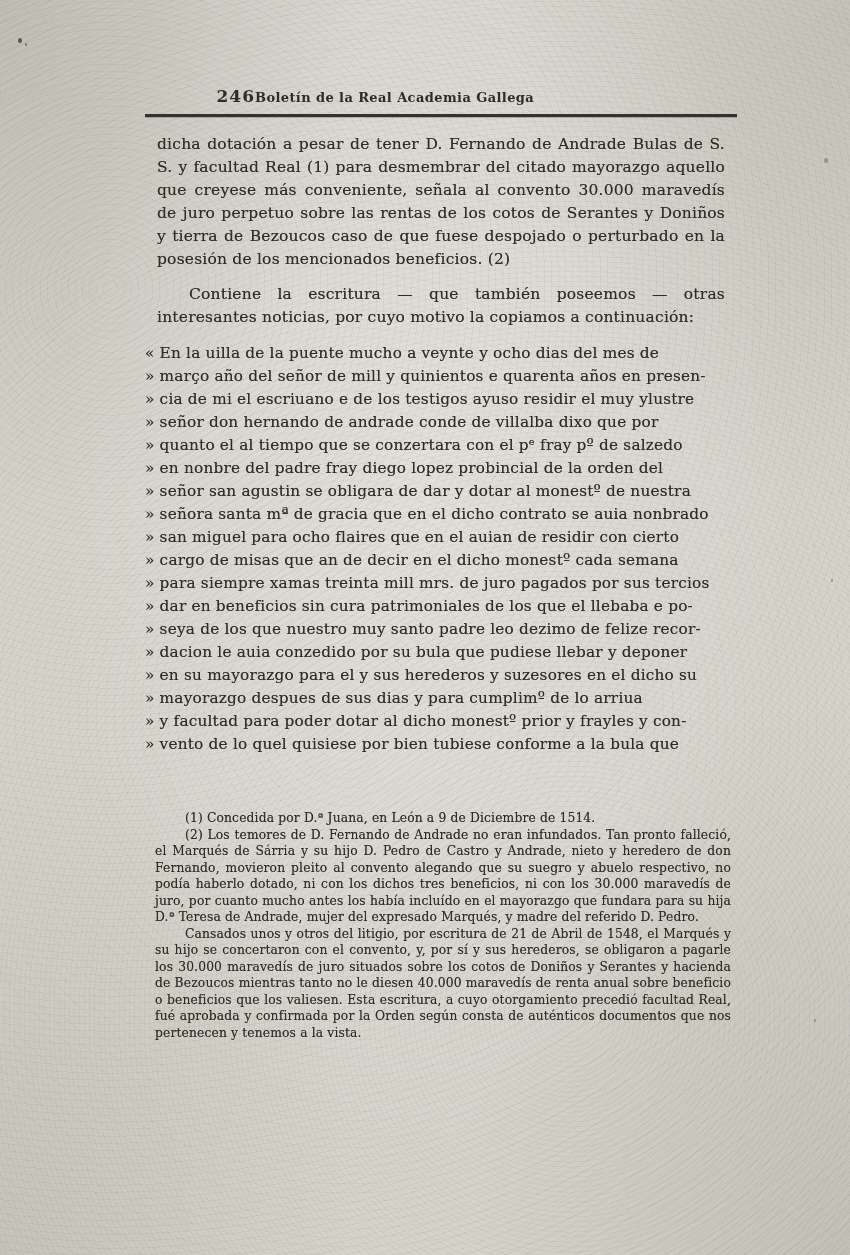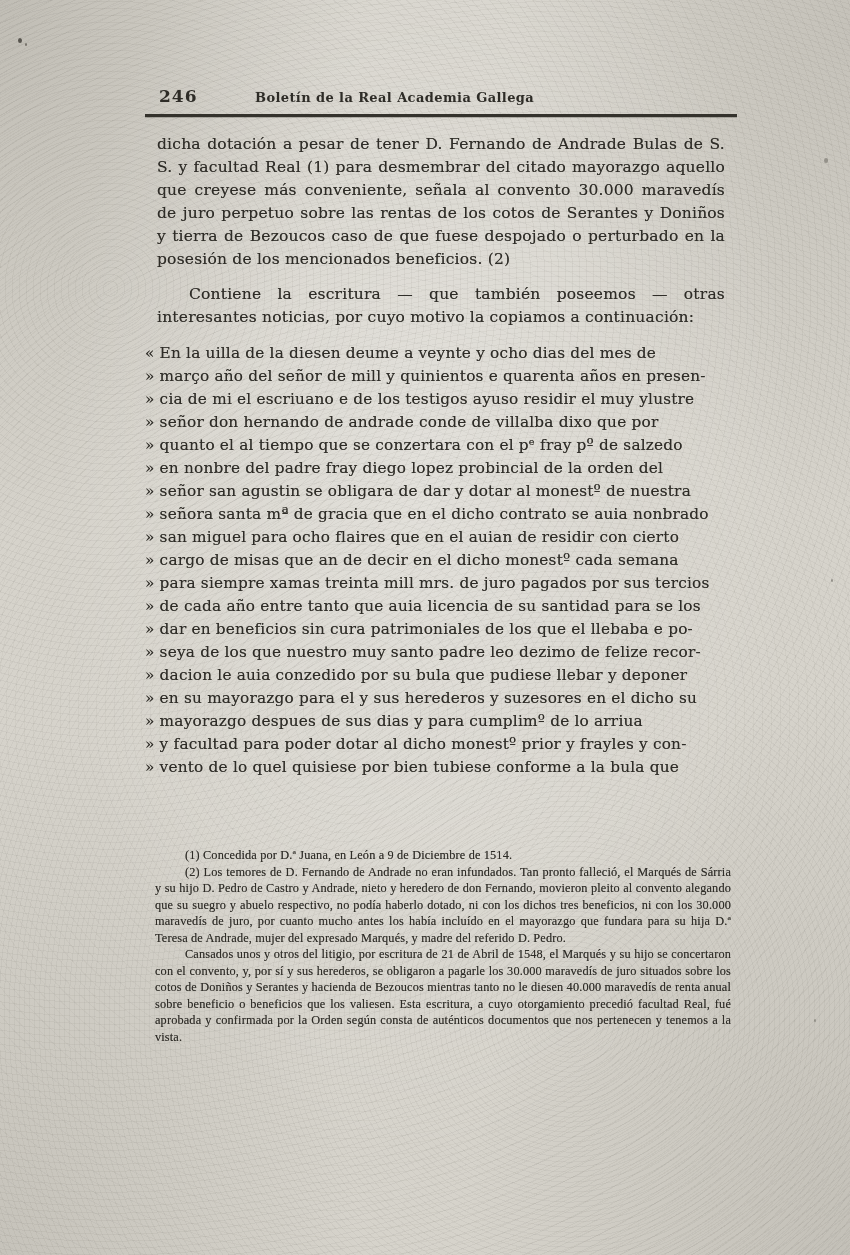--- a/index.html
+++ b/index.html
@@ -59,20 +59,21 @@
     position: absolute;
     left: 145px;
     top: 86px;
     width: 592px;
   }
 
   .header-row {
     display: flex;
     align-items: baseline;
     padding-bottom: 8px;
+    text-align: right;
   }
   .pagenum {
     font-size: 17px;
     font-weight: bold;
     letter-spacing: 1px;
     margin-left: 14px;
     width: 96px;
     flex: 0 0 auto;
   }
   .journal-title {
@@ -103,23 +104,22 @@
   }
   .qline {
     font-size: 15.3px;
     line-height: 23px;
     letter-spacing: 0.2px;
     white-space: nowrap;
     text-shadow: 0 0 0.5px rgba(46,44,39,0.55);
   }
 
   .footnotes {
-    margin-top: 68px;
+    margin-top: 54px;
     padding: 0 6px 0 10px;
-    font-family: Liberation Serif, serif;
   }
   .fnote {
     margin: 0;
     font-size: 12.3px;
     line-height: 16.5px;
     text-align: justify;
     text-indent: 30px;
     letter-spacing: 0.15px;
     text-shadow: 0 0 0.4px rgba(46,44,39,0.5);
   }
@@ -137,32 +137,31 @@
     <span class="pagenum">246</span>
     <span class="journal-title">Boletín de la Real Academia Gallega</span>
   </div>
   <div class="header-rule"></div>
 
   <div>
     <p class="para">dicha dotación a pesar de tener D. Fernando de Andrade Bulas de S. S. y facultad Real (1) para desmembrar del citado mayorazgo aquello que creyese más conveniente, señala al convento 30.000 maravedís de juro perpetuo sobre las rentas de los cotos de Serantes y Doniños y tierra de Bezoucos caso de que fuese despojado o perturbado en la posesión de los mencionados beneficios. (2)</p>
     <p class="para indent">Contiene la escritura — que también poseemos — otras interesantes noticias, por cuyo motivo la copiamos a continuación:</p>
 
     <div class="quote">
-      <div class="qline">« En la uilla de la diesen deume a veynte y ocho dias del mes de</div>
+      <div class="qline">« En la uilla de la puente mucho a veynte y ocho dias del mes de</div>
       <div class="qline">» março año del señor de mill y quinientos e quarenta años en presen-</div>
       <div class="qline">» cia de mi el escriuano e de los testigos ayuso residir el muy ylustre</div>
       <div class="qline">» señor don hernando de andrade conde de villalba dixo que por</div>
       <div class="qline">» quanto el al tiempo que se conzertara con el pᵉ fray pº de salzedo</div>
       <div class="qline">» en nonbre del padre fray diego lopez probincial de la orden del</div>
       <div class="qline">» señor san agustin se obligara de dar y dotar al monestº de nuestra</div>
       <div class="qline">» señora santa mª de gracia que en el dicho contrato se auia nonbrado</div>
       <div class="qline">» san miguel para ocho flaires que en el auian de residir con cierto</div>
       <div class="qline">» cargo de misas que an de decir en el dicho monestº cada semana</div>
       <div class="qline">» para siempre xamas treinta mill mrs. de juro pagados por sus tercios</div>
-      <div class="qline">» de cada año entre tanto que auia licencia de su santidad para se los</div>
       <div class="qline">» dar en beneficios sin cura patrimoniales de los que el llebaba e po-</div>
       <div class="qline">» seya de los que nuestro muy santo padre leo dezimo de felize recor-</div>
       <div class="qline">» dacion le auia conzedido por su bula que pudiese llebar y deponer</div>
       <div class="qline">» en su mayorazgo para el y sus herederos y suzesores en el dicho su</div>
       <div class="qline">» mayorazgo despues de sus dias y para cumplimº de lo arriua</div>
       <div class="qline">» y facultad para poder dotar al dicho monestº prior y frayles y con-</div>
       <div class="qline">» vento de lo quel quisiese por bien tubiese conforme a la bula que</div>
     </div>
   </div>
 

